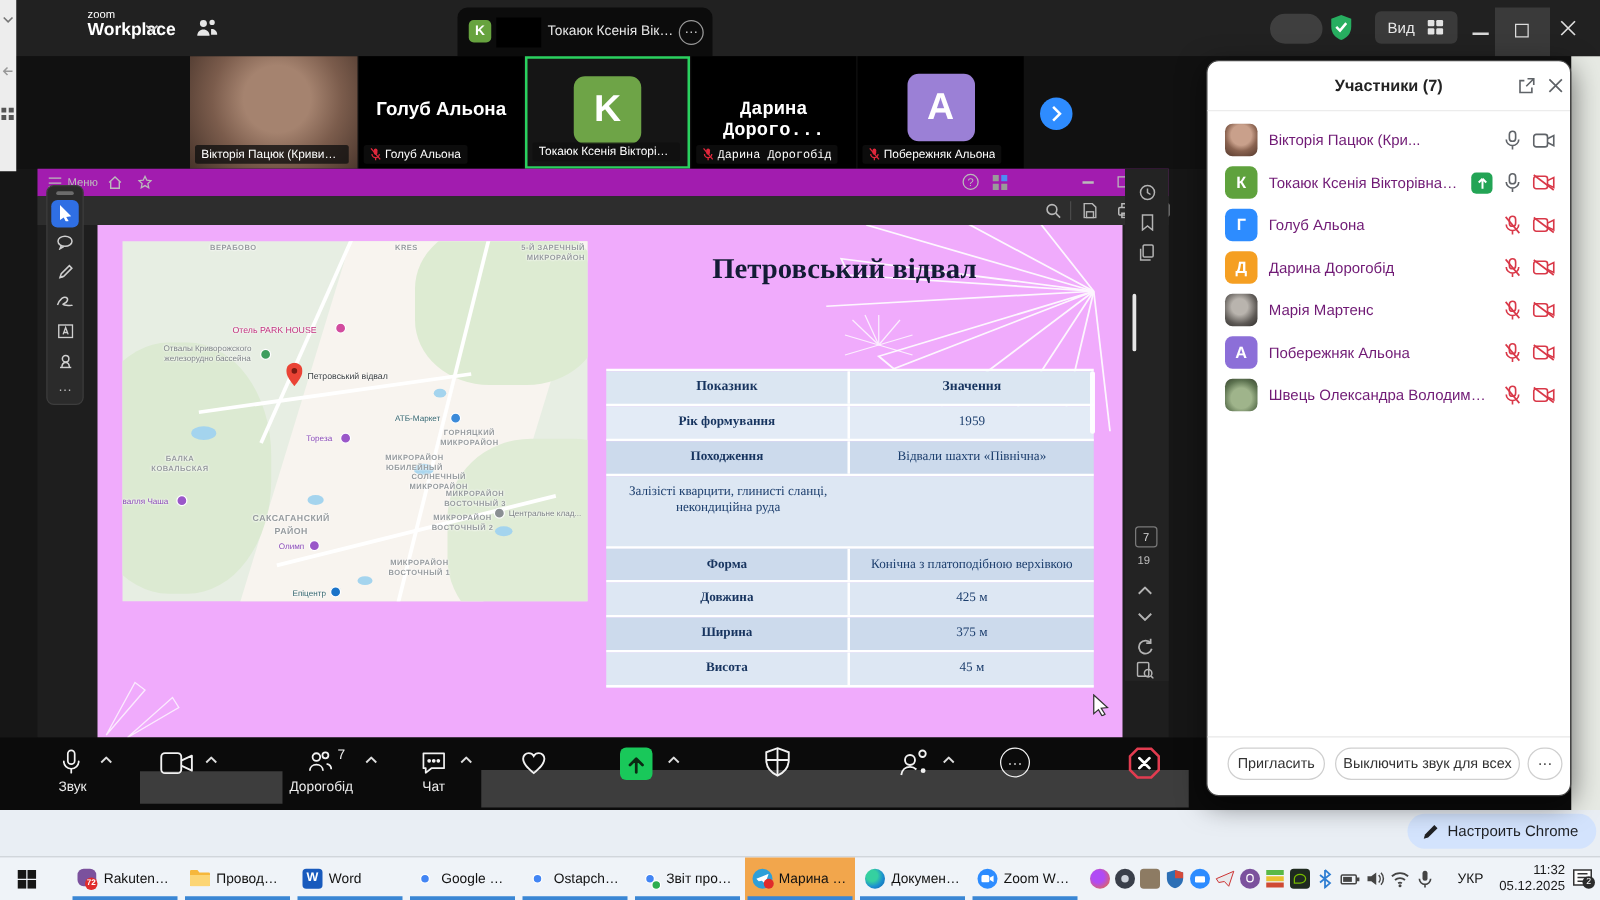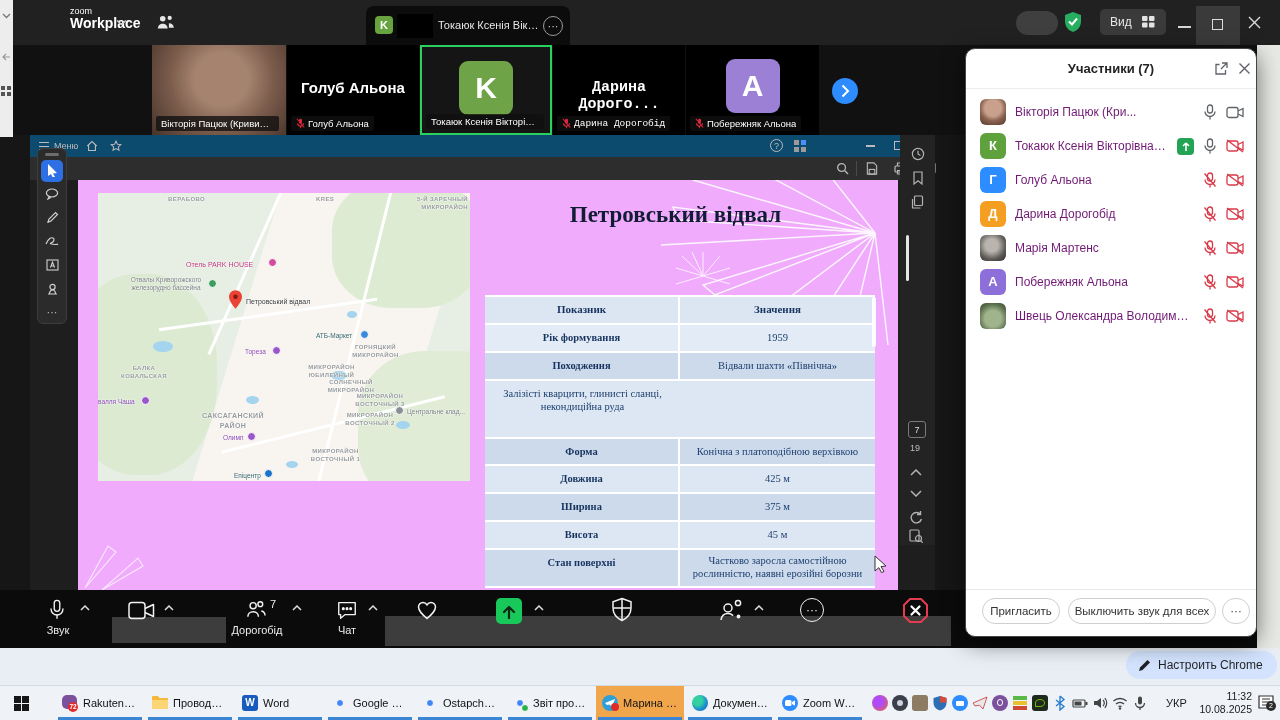--- a/index.html
+++ b/index.html
@@ -17,21 +17,21 @@
   .more-circle{width:20px;height:20px;border:1.3px solid #9a9a9a;border-radius:50%;color:#cfcfcf;font-size:11px;line-height:18px;text-align:center;}
   .view-pill{background:#3a3a3a;border-radius:5px;color:#e8e8e8;font-size:12px;line-height:26px;}
   
   .strip{left:0;top:45px;width:1280px;height:90px;background:#111;}
   .tile{position:absolute;top:0;height:90px;background:#000;overflow:hidden;}
   .tile .big-name{position:absolute;left:0;right:0;top:34px;text-align:center;color:#fff;font-size:15px;font-weight:700;}
   .tlabel{position:absolute;left:4px;bottom:4px;max-width:92%;background:rgba(16,16,16,.78);color:#fff;font-size:9.5px;line-height:15px;padding:0 5px;border-radius:2px;display:flex;align-items:center;gap:3px;}
   .avsq{position:absolute;left:50%;top:14px;transform:translateX(-50%);width:54px;height:54px;border-radius:9px;color:#fff;font-size:30px;font-weight:600;text-align:center;line-height:54px;}
   
   .viewer{left:30px;top:135px;width:905px;height:455px;background:#1e1e1e;}
-  .vtitle{position:absolute;left:0;top:0;width:100%;height:22px;background:#0c4a6e;}
+  .vtitle{position:absolute;left:0;top:0;width:100%;height:22px;background:#a21caf;}
   .vtool{position:absolute;left:0;top:22px;width:100%;height:23px;background:#2d2d2d;}
   .vtext{color:#bdbdbd;font-size:9px;line-height:22px;}
   .slide{position:absolute;left:48px;top:45px;width:820px;height:410px;background:#f0abfc;overflow:hidden;}
   .slide-title{font-family:"Liberation Serif",serif;font-weight:700;font-size:23px;color:#131c35;text-align:center;}
   .map{position:absolute;left:20px;top:13px;width:372px;height:288px;background:#e7eee3;overflow:hidden;}
   .mlab{position:absolute;font-size:6.5px;color:#7d8286;text-shadow:0 0 2px #fff,0 0 2px #fff;white-space:nowrap;}
   .dist{font-size:6px;letter-spacing:.4px;color:#969b9e;font-weight:700;}
   .mdot{position:absolute;width:9px;height:9px;border-radius:50%;border:1.5px solid #fff;}
   .ttable{position:absolute;left:407px;top:115px;width:390px;border-top:2px solid #fff;font-family:"Liberation Serif",serif;}
   .trow{display:flex;border-bottom:2px solid #fff;}
@@ -360,24 +360,20 @@
           <div class="tc">425 м</div>
         </div>
         <div class="trow" style="height:28px;background:#ccdaec;">
           <div class="tc l">Ширина</div>
           <div class="tc">375 м</div>
         </div>
         <div class="trow" style="height:28px;background:#dde7f3;">
           <div class="tc l">Висота</div>
           <div class="tc">45 м</div>
         </div>
-        <div class="trow" style="height:38px;background:#ccdaec;">
-          <div class="tc l" style="align-items:flex-start;padding-top:6px;">Стан поверхні</div>
-          <div class="tc" style="align-items:flex-start;padding-top:4px;">Частково заросла самостійною рослинністю, наявні ерозійні борозни</div>
-        </div>
       </div>
       <span class="ab" style="left:794px;top:117px;width:4px;height:50px;background:#fff;border-radius:2px;opacity:.95;"></span>
     </div>
 
     <div class="palette">
       <div style="width:14px;height:3px;background:#6c6c6c;border-radius:2px;margin-bottom:2px;"></div>
       <span class="ptool" style="background:#2f6fe4;border-radius:5px;">
         <svg width="11" height="13" viewBox="0 0 11 13">
             <path d="M1 0l9 9-4 .5 2 3.5-2 1-2-4L1 12z" fill="#fff"></path>
           </svg>
@@ -733,21 +729,21 @@
       <span class="tri">
           <svg width="16" height="16" viewBox="0 0 16 16">
             <rect x="6" y="1.5" width="4" height="8" rx="2" fill="#444"></rect>
             <path d="M3.5 8a4.5 4.5 0 0 0 9 0M8 12.5v2.5" fill="none" stroke="#444" stroke-width="1.3"></path>
           </svg>
         </span>
     </span>
     <span class="ab" style="left:1166px;top:11px;font-size:11px;color:#1a1a1a;">УКР</span>
     <span class="ab" style="left:1198px;top:4px;width:54px;text-align:right;font-size:10.5px;color:#1a1a1a;line-height:13px;">
       <span>11:32</span><br>
-      <span>10.08.2025</span>
+      <span>05.12.2025</span>
     </span>
     <span class="ab" style="left:1258px;top:9px;">
       <svg width="16" height="14" viewBox="0 0 16 14" fill="none" stroke="#333" stroke-width="1.2">
           <path d="M1 1h14v12H1z" fill="#fff"></path>
           <path d="M4 4h8M4 7h8M4 10h5"></path>
         </svg>
       <span class="ab" style="left:8px;top:6px;width:10px;height:10px;border-radius:50%;background:#2b2b2b;color:#fff;font-size:7px;line-height:10px;text-align:center;">2</span>
     </span>
   </div>
 

